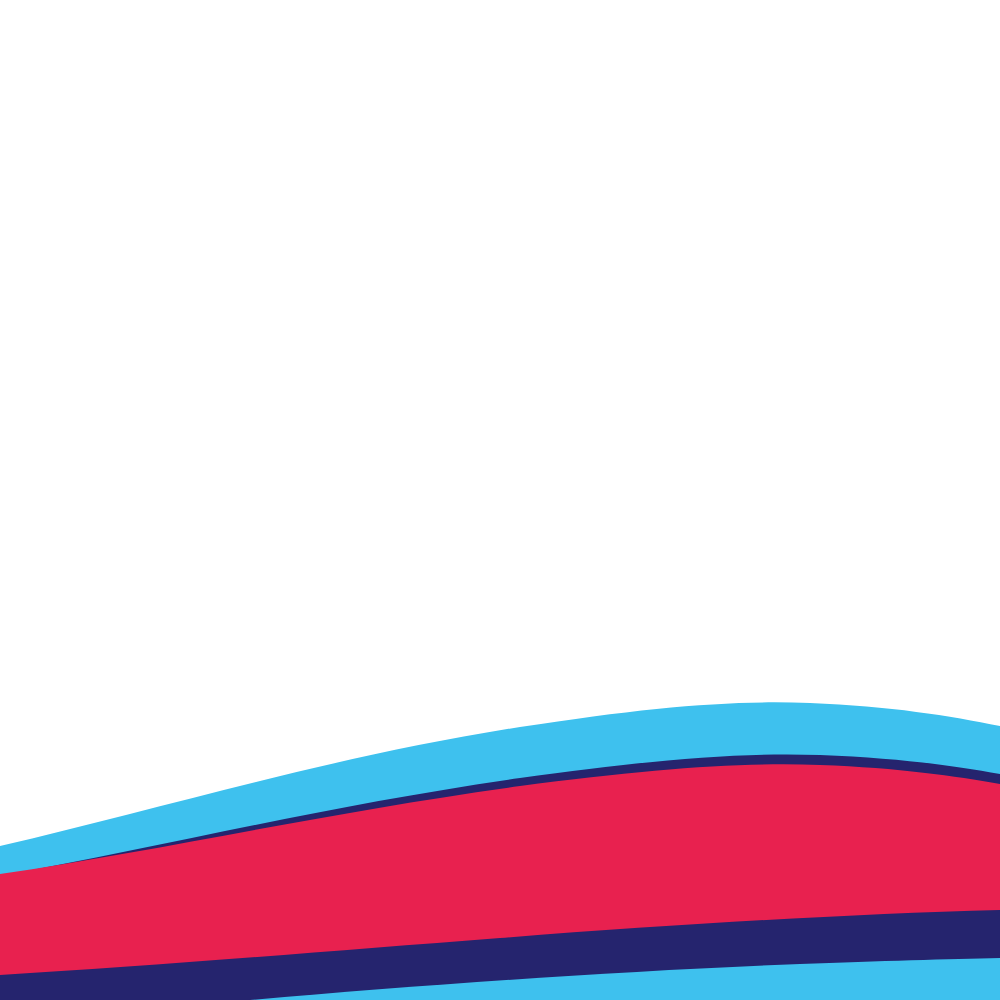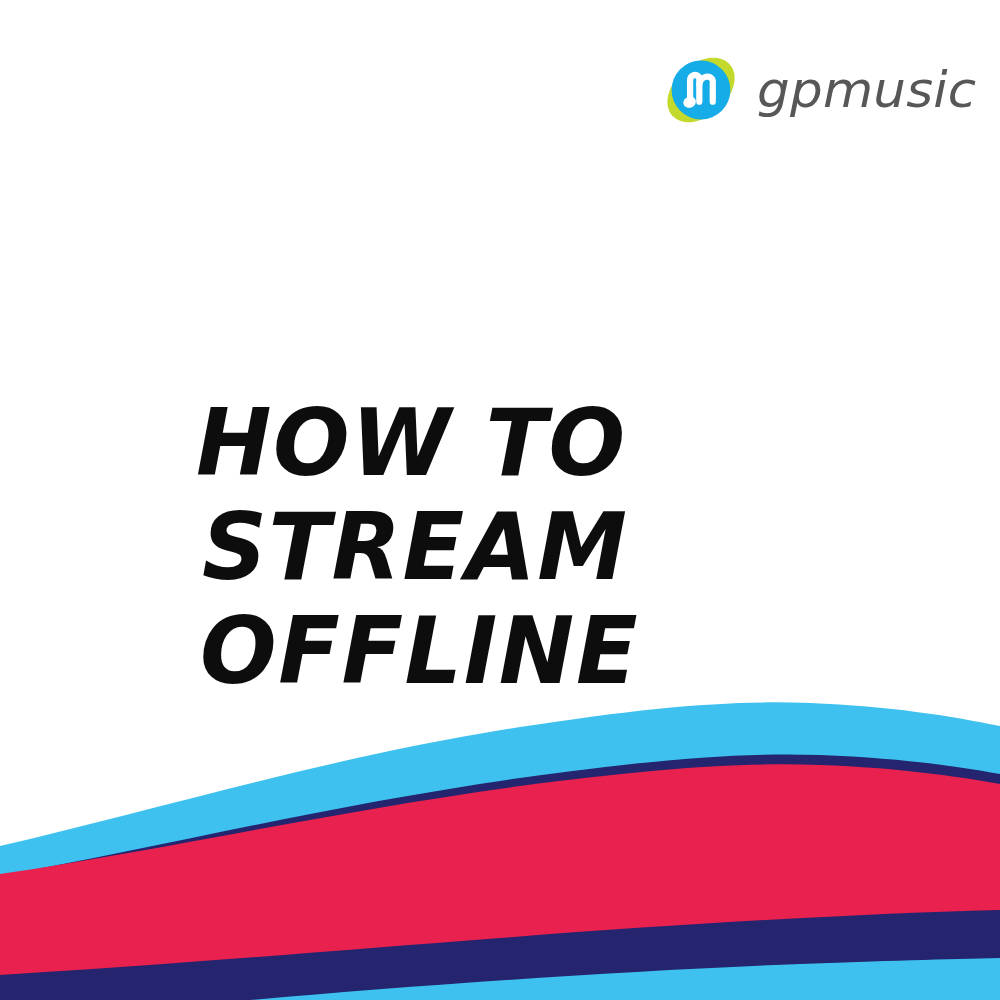--- a/index.html
+++ b/index.html
@@ -108,42 +108,15 @@
              C 150,966 320,952 500,938
              C 680,924 850,914 1000,910
              L 1000,1000 L 0,1000 Z" fill="#25246E"></path>
 
     <path id="band-cyan-lower" d="M 250,1000
              C 420,985 620,971 800,964
              C 880,961 950,959 1000,958
              L 1000,1000 Z" fill="#3EC1EE"></path>
   </svg>
 
-  <div id="brand">
 
-    <svg id="brand-mark" viewBox="0 0 100 100" xmlns="http://www.w3.org/2000/svg">
-
-      <g transform="rotate(-42 50 50)">
-        <ellipse cx="50" cy="50" rx="46" ry="31" fill="#C3D92B"></ellipse>
-      </g>
-
-      <circle cx="50" cy="50" r="35" fill="#15ACE8"></circle>
-
-      <g fill="none" stroke="#FFFFFF" stroke-width="7.4" stroke-linecap="round" stroke-linejoin="round">
-
-        <path d="M 37,64 L 37,39 C 37,32 44,30 48,35 L 48,64"></path>
-
-        <path d="M 48,43 C 50,33 62,31 64,39 L 64,64"></path>
-      </g>
-
-      <ellipse cx="36.5" cy="64.5" rx="7.6" ry="6.6" fill="#FFFFFF" transform="rotate(-18 36.5 64.5)"></ellipse>
-    </svg>
-
-    <div id="brand-word">gpmusic</div>
-  </div>
-
-  <div id="headline">
-    <div class="headline-line line-1">HOW TO</div>
-    <div class="headline-line line-2">STREAM</div>
-    <div class="headline-line line-3">OFFLINE</div>
-  </div>
 
 </div>
 
 </body></html>

